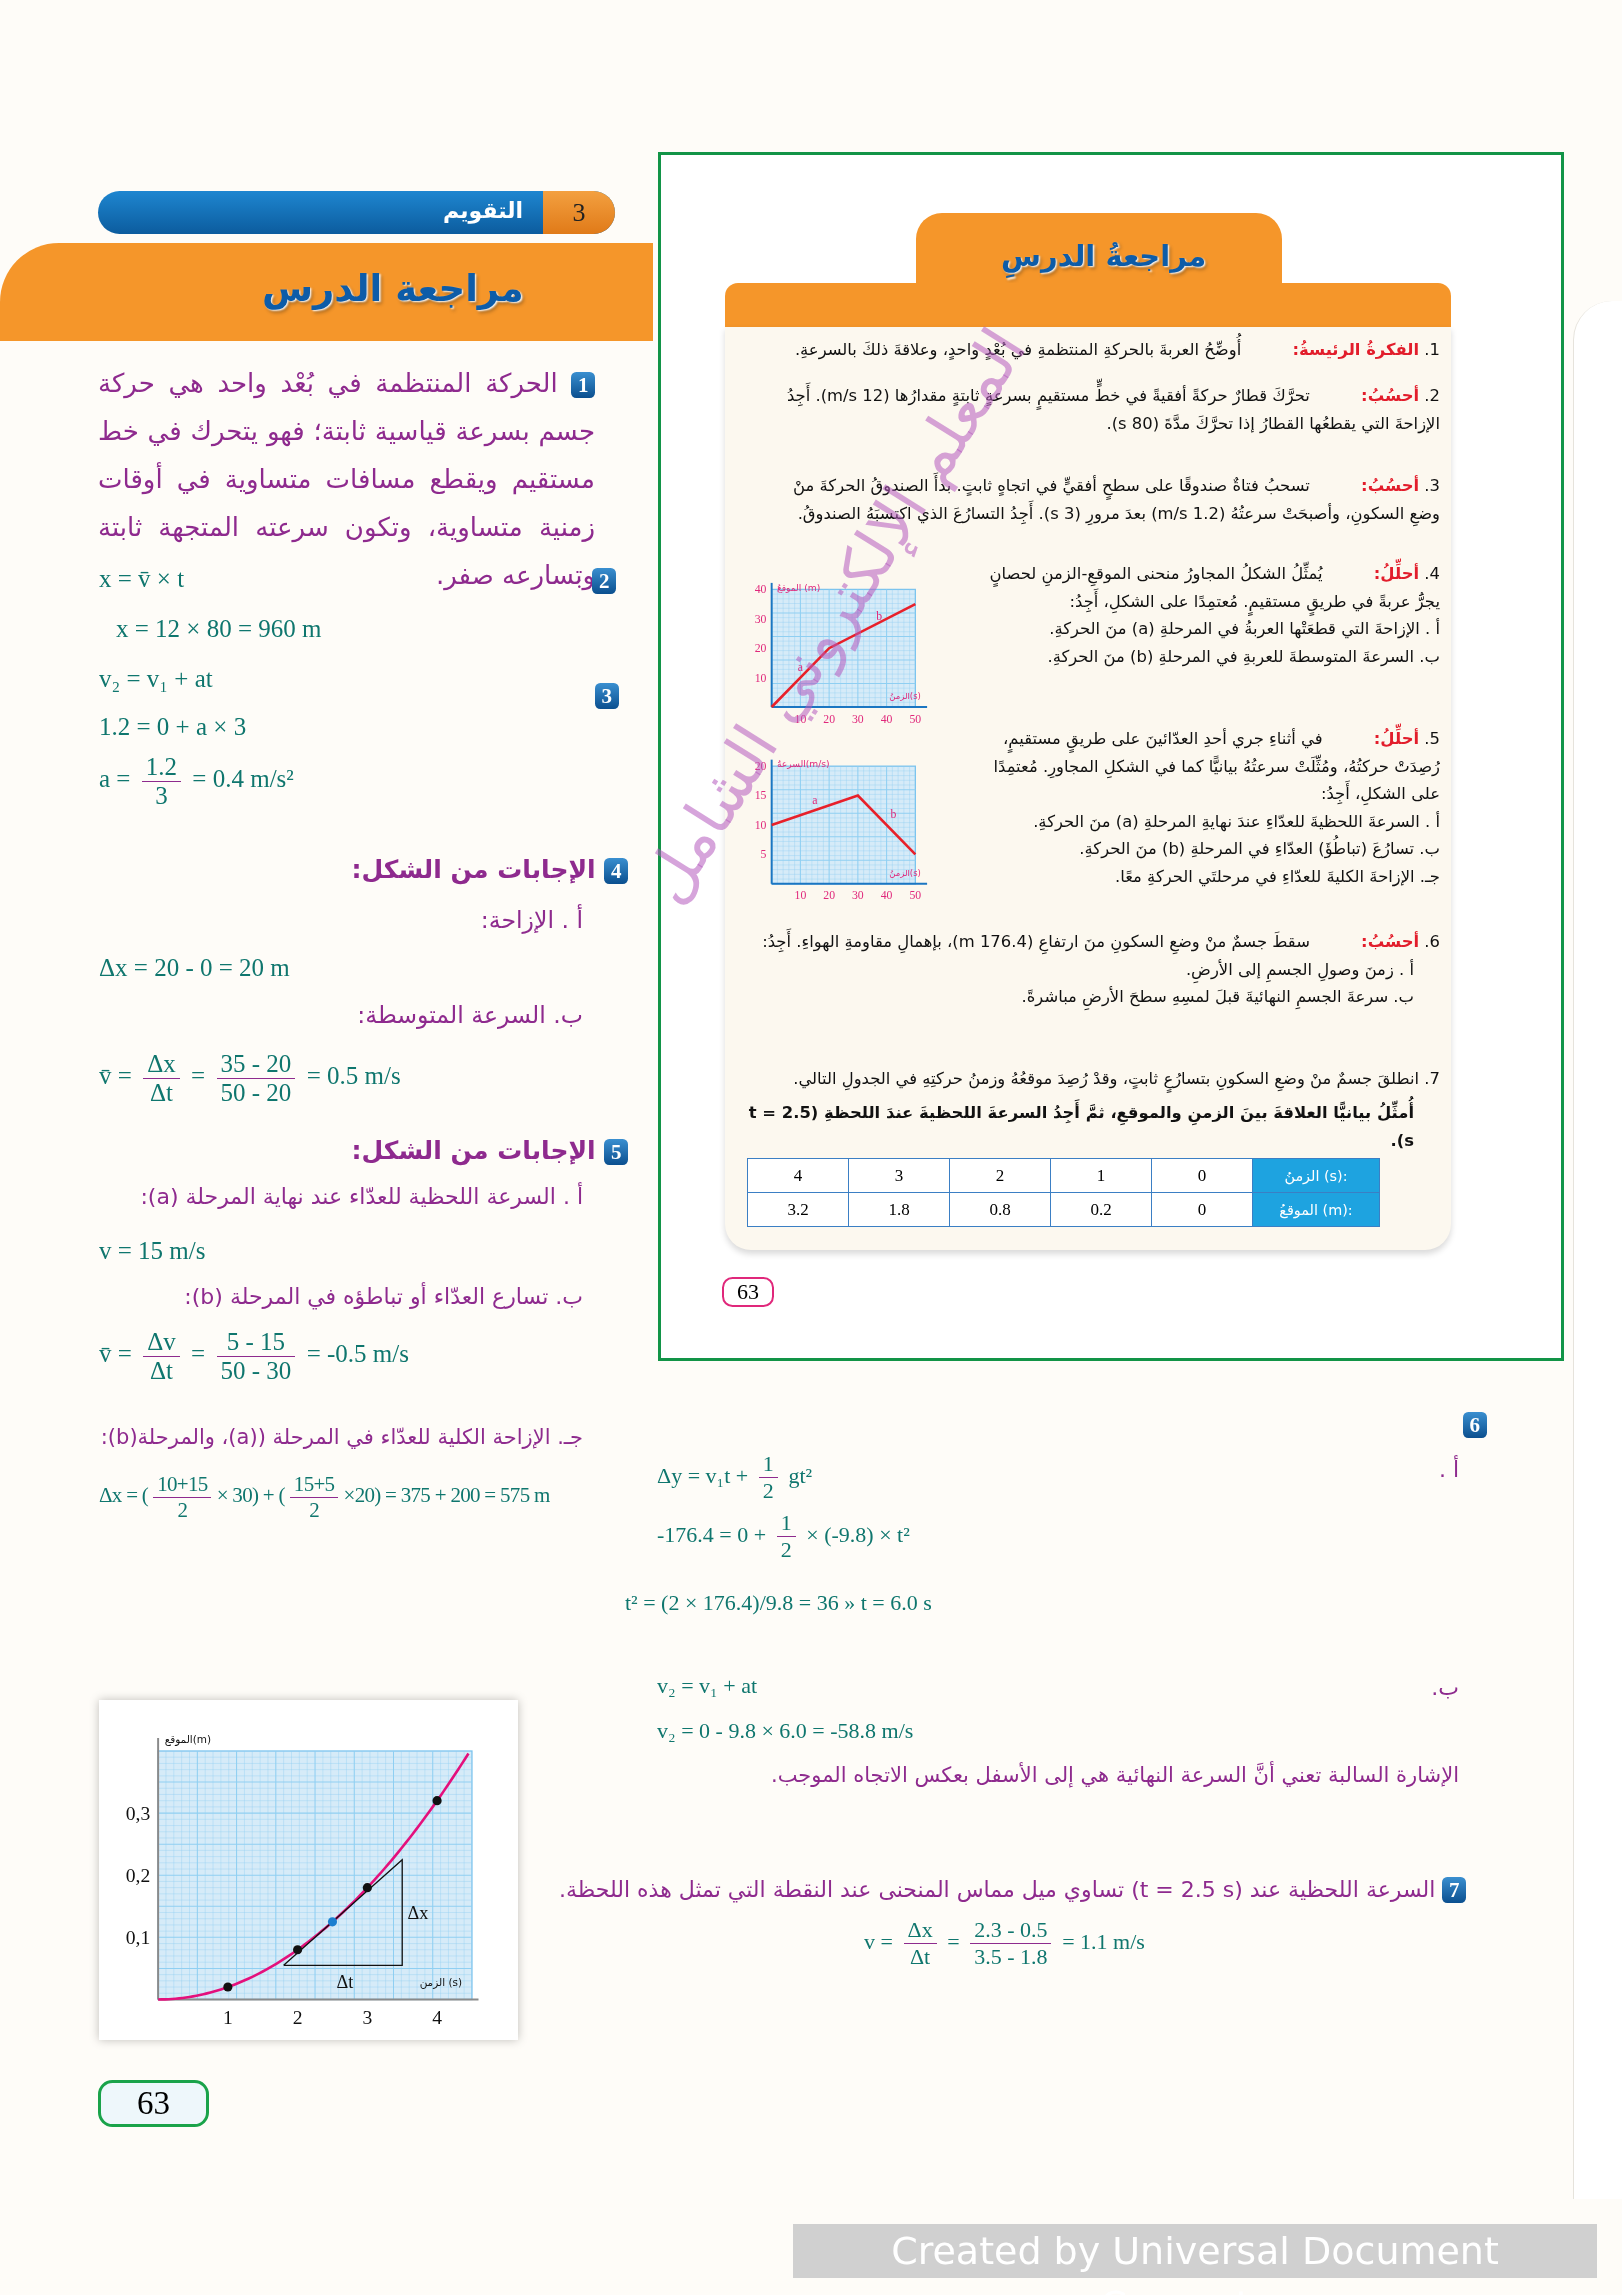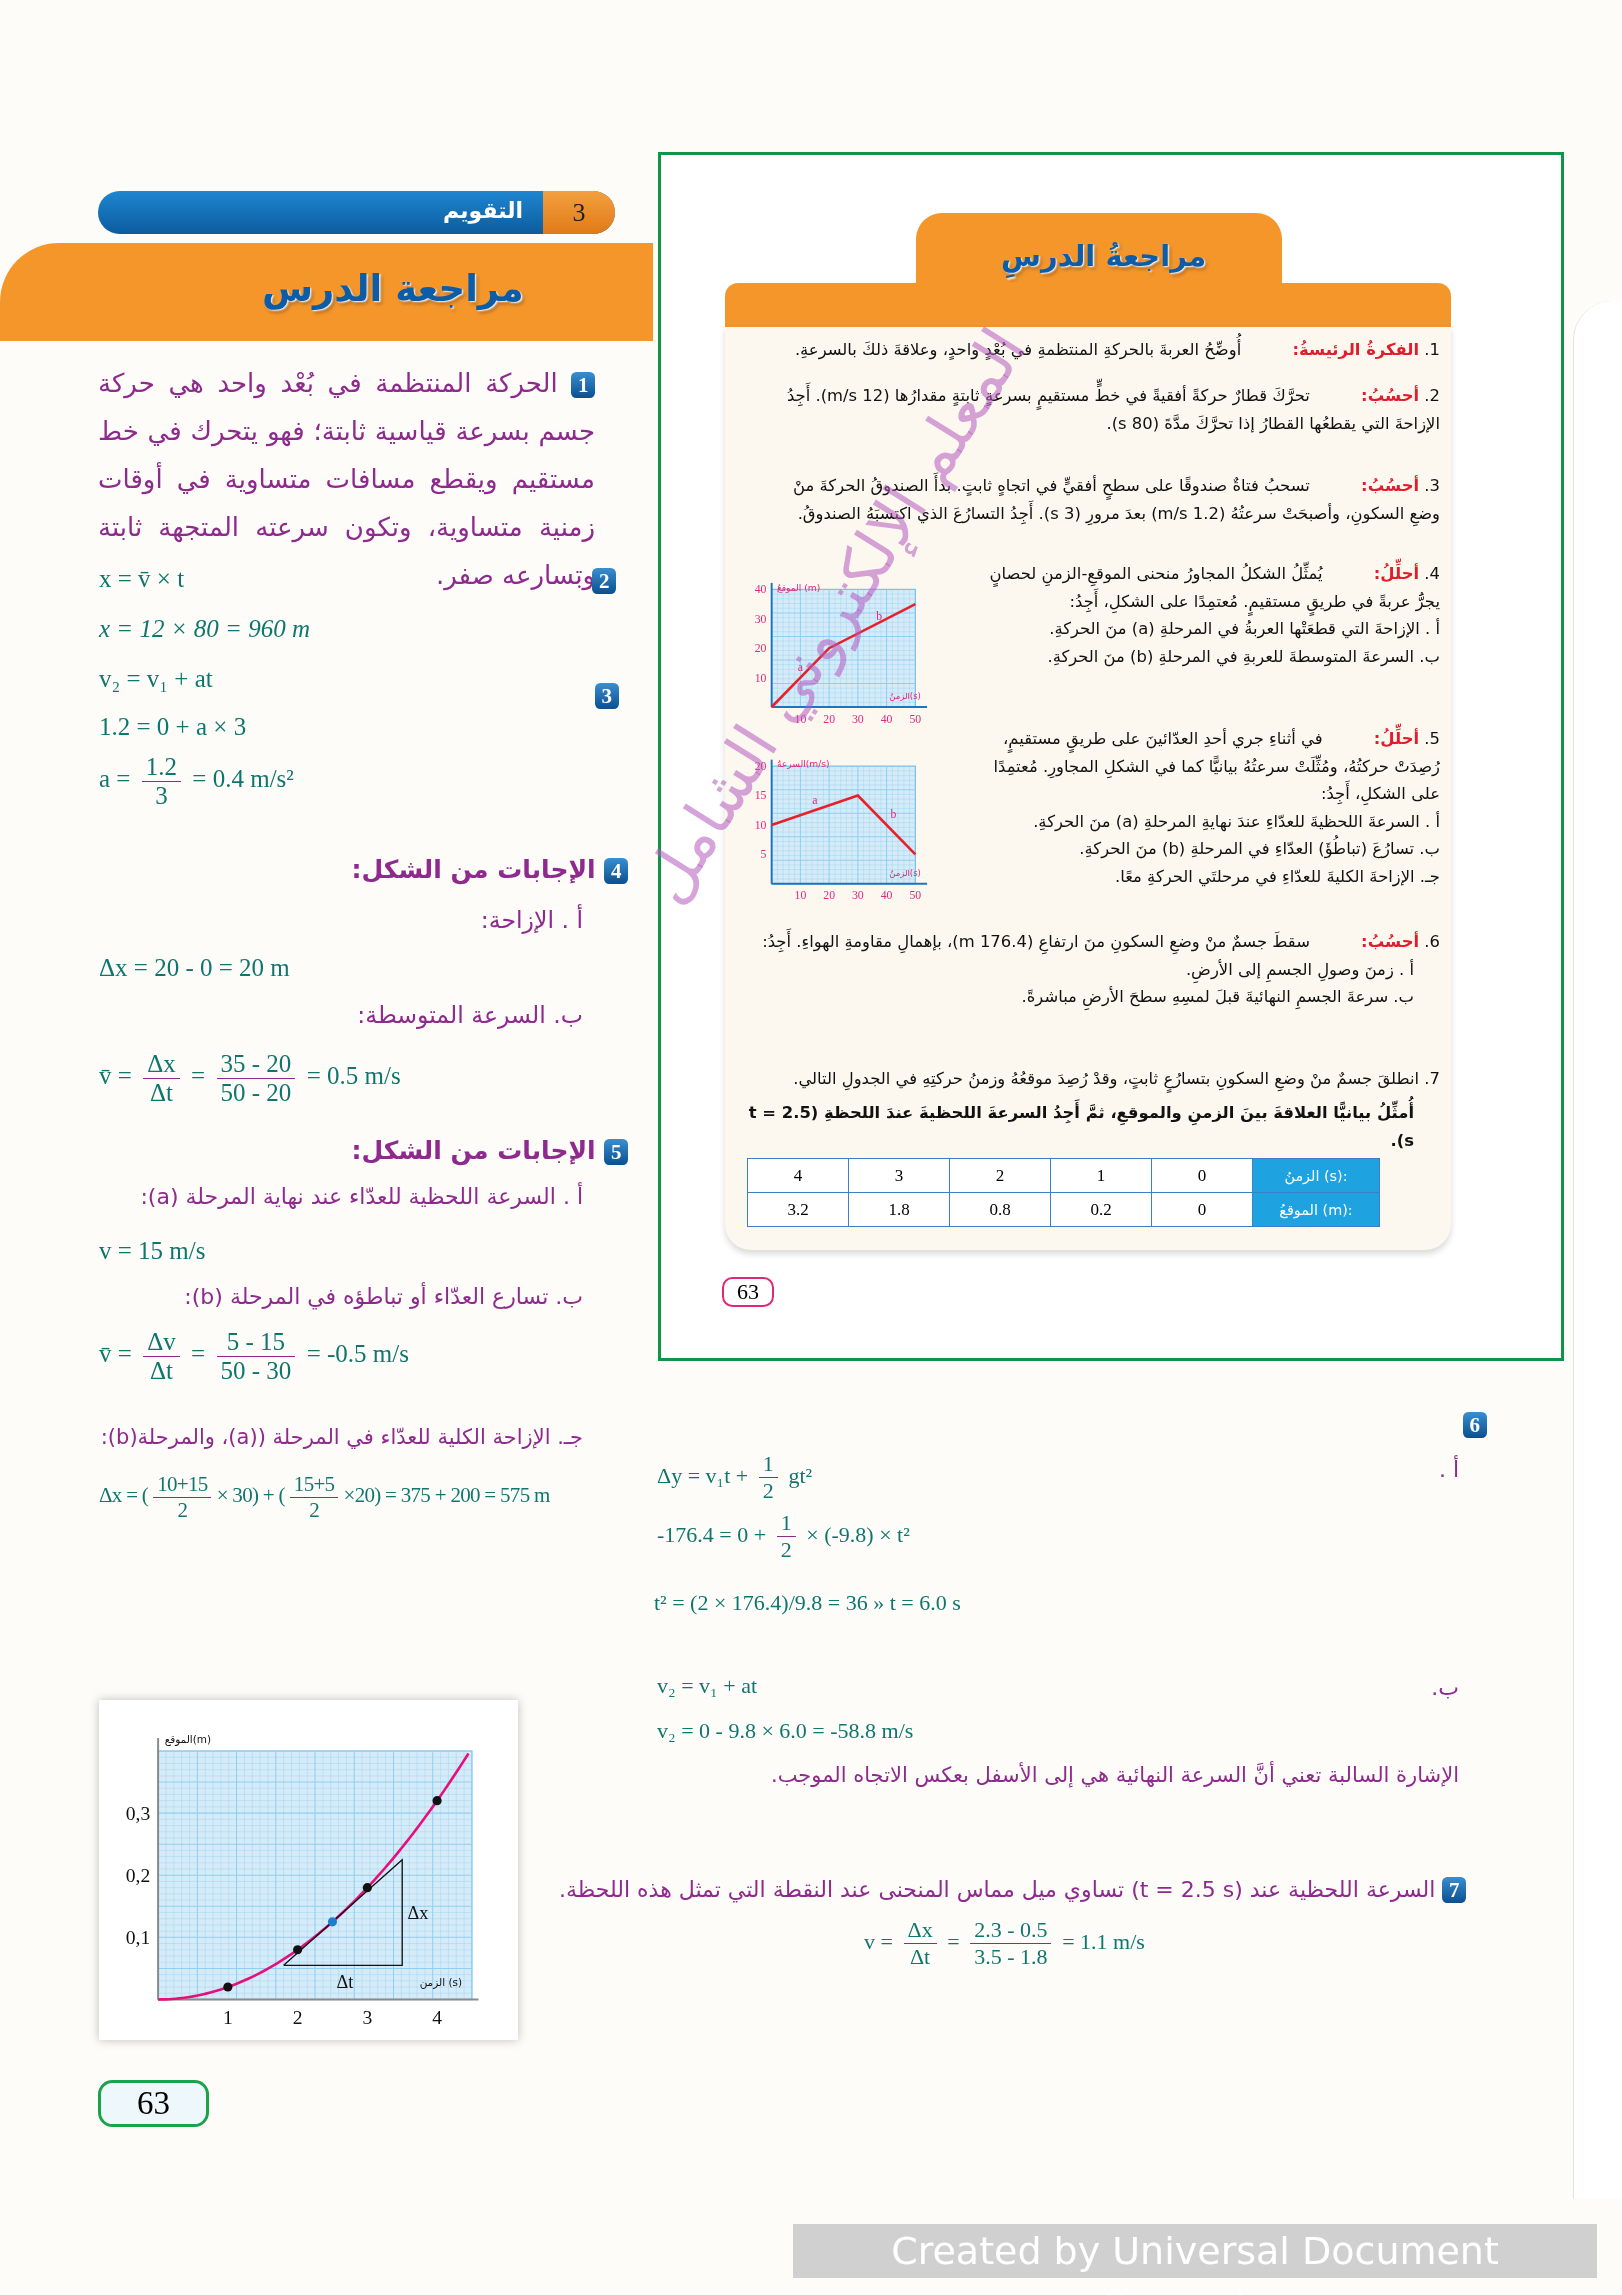--- a/index.html
+++ b/index.html
@@ -57,21 +57,21 @@
 <div class="abs para1 rtl ar purple">
   <span class="badge">1</span>
   <span>الحركة المنتظمة في بُعْد واحد هي حركة جسم بسرعة قياسية ثابتة؛ فهو يتحرك في خط مستقيم ويقطع مسافات متساوية في أوقات زمنية متساوية، وتكون سرعته المتجهة ثابتة وتسارعه صفر.</span>
 </div>
 
 <div class="abs" style="left:576px;top:568px;">
   <span class="purple" style="font-size:19.6px;margin-right:6.5px;">:</span>
   <span class="badge">2</span>
 </div>
 <div class="abs math eq" style="left:99px;top:565px;">x = v̄ × t</div>
-<div class="abs math eq" style="left:99px;top:615px;font-style:italic;">x = 12 × 80 = 960 m</div>
+<div class="abs math eq" style="left:116px;top:615px;">x = 12 × 80 = 960 m</div>
 
 <span class="abs badge" style="left:595px;top:683px;">3</span>
 <div class="abs math eq" style="left:99px;top:665px;">v₂ = v₁ + at</div>
 <div class="abs math eq" style="left:99px;top:713px;">1.2 = 0 + a × 3</div>
 <div class="abs math eq" style="left:99px;top:753px;">
   <span>a =</span>
   <span class="frac"><span class="num">1.2</span><span>3</span></span>
   <span>= 0.4 m/s²</span>
 </div>
 
@@ -418,21 +418,21 @@
 <div class="abs math" style="left:657px;top:1451px;font-size:22px;">
   <span>Δy = v₁t +</span>
   <span class="frac"><span class="num">1</span><span>2</span></span>
   <span>gt²</span>
 </div>
 <div class="abs math" style="left:657px;top:1510px;font-size:22px;">
   <span>-176.4 = 0 +</span>
   <span class="frac"><span class="num">1</span><span>2</span></span>
   <span>× (-9.8) × t²</span>
 </div>
-<div class="abs math" style="left:654px;top:1590px;font-size:22px;text-align:right;">t² = (2 × 176.4)/9.8 = 36   » t = 6.0 s</div>
+<div class="abs math" style="left:625px;top:1590px;font-size:22px;text-align:right;">t² = (2 × 176.4)/9.8 = 36   » t = 6.0 s</div>
 <div class="abs rtl ar purple" style="right:164px;top:1675px;font-size:22px;">ب.</div>
 <div class="abs math" style="left:657px;top:1673px;font-size:22px;">v₂ = v₁ + at</div>
 <div class="abs math" style="left:657px;top:1718px;font-size:22px;">v₂ = 0 - 9.8 × 6.0 = -58.8 m/s</div>
 <div class="abs rtl ar purple" style="right:164px;top:1763px;font-size:21px;">الإشارة السالبة تعني أنَّ السرعة النهائية هي إلى الأسفل بعكس الاتجاه الموجب.</div>
 
 <div class="abs rtl ar purple" style="right:157px;top:1877px;font-size:22px;">
   <span class="badge">7</span>
   <span>السرعة اللحظية عند (t = 2.5 s) تساوي ميل مماس المنحنى عند النقطة التي تمثل هذه اللحظة.</span>
 </div>
 <div class="abs math" style="left:864px;top:1917px;font-size:22px;">

